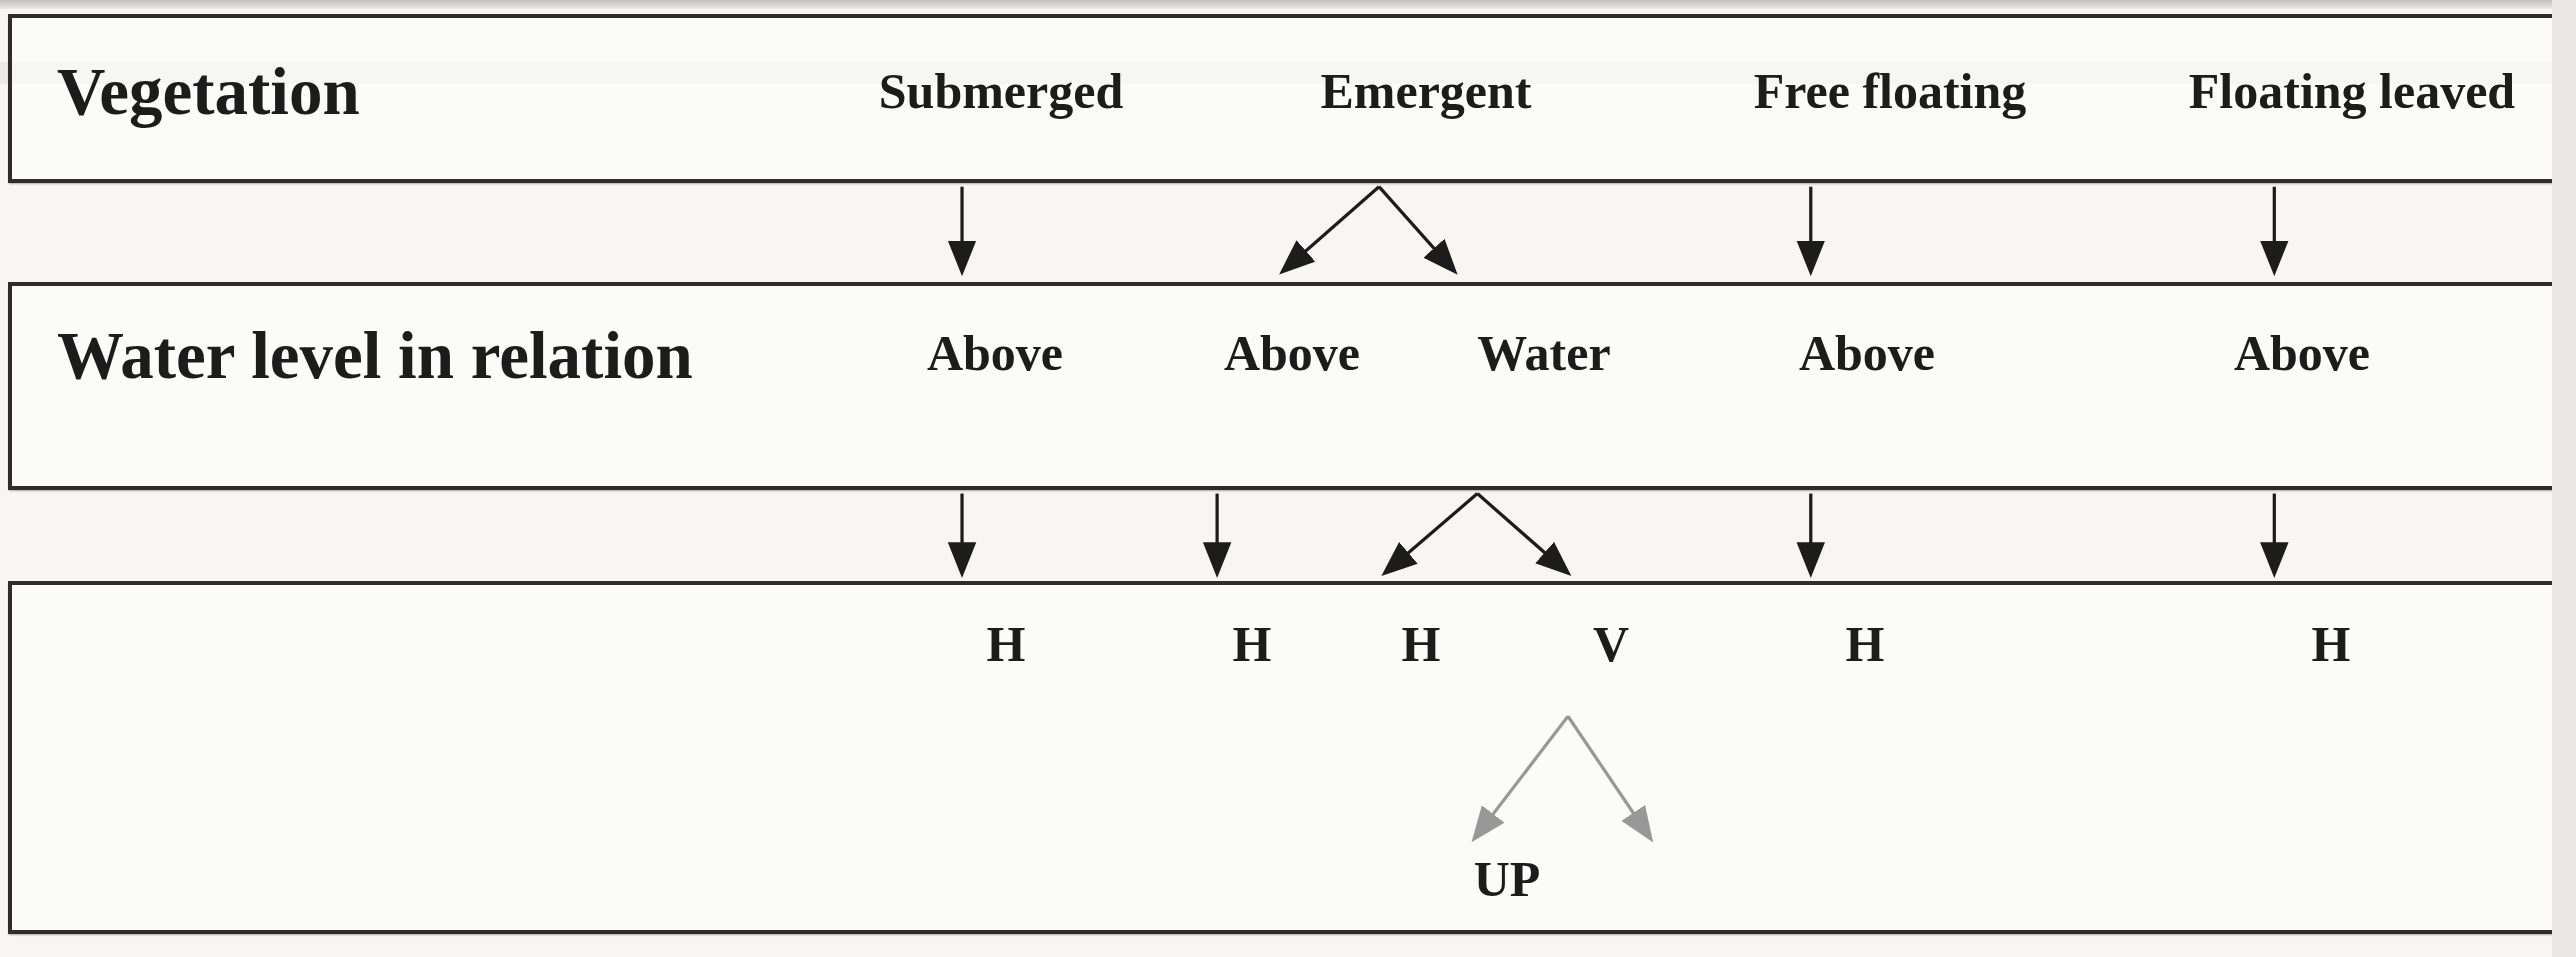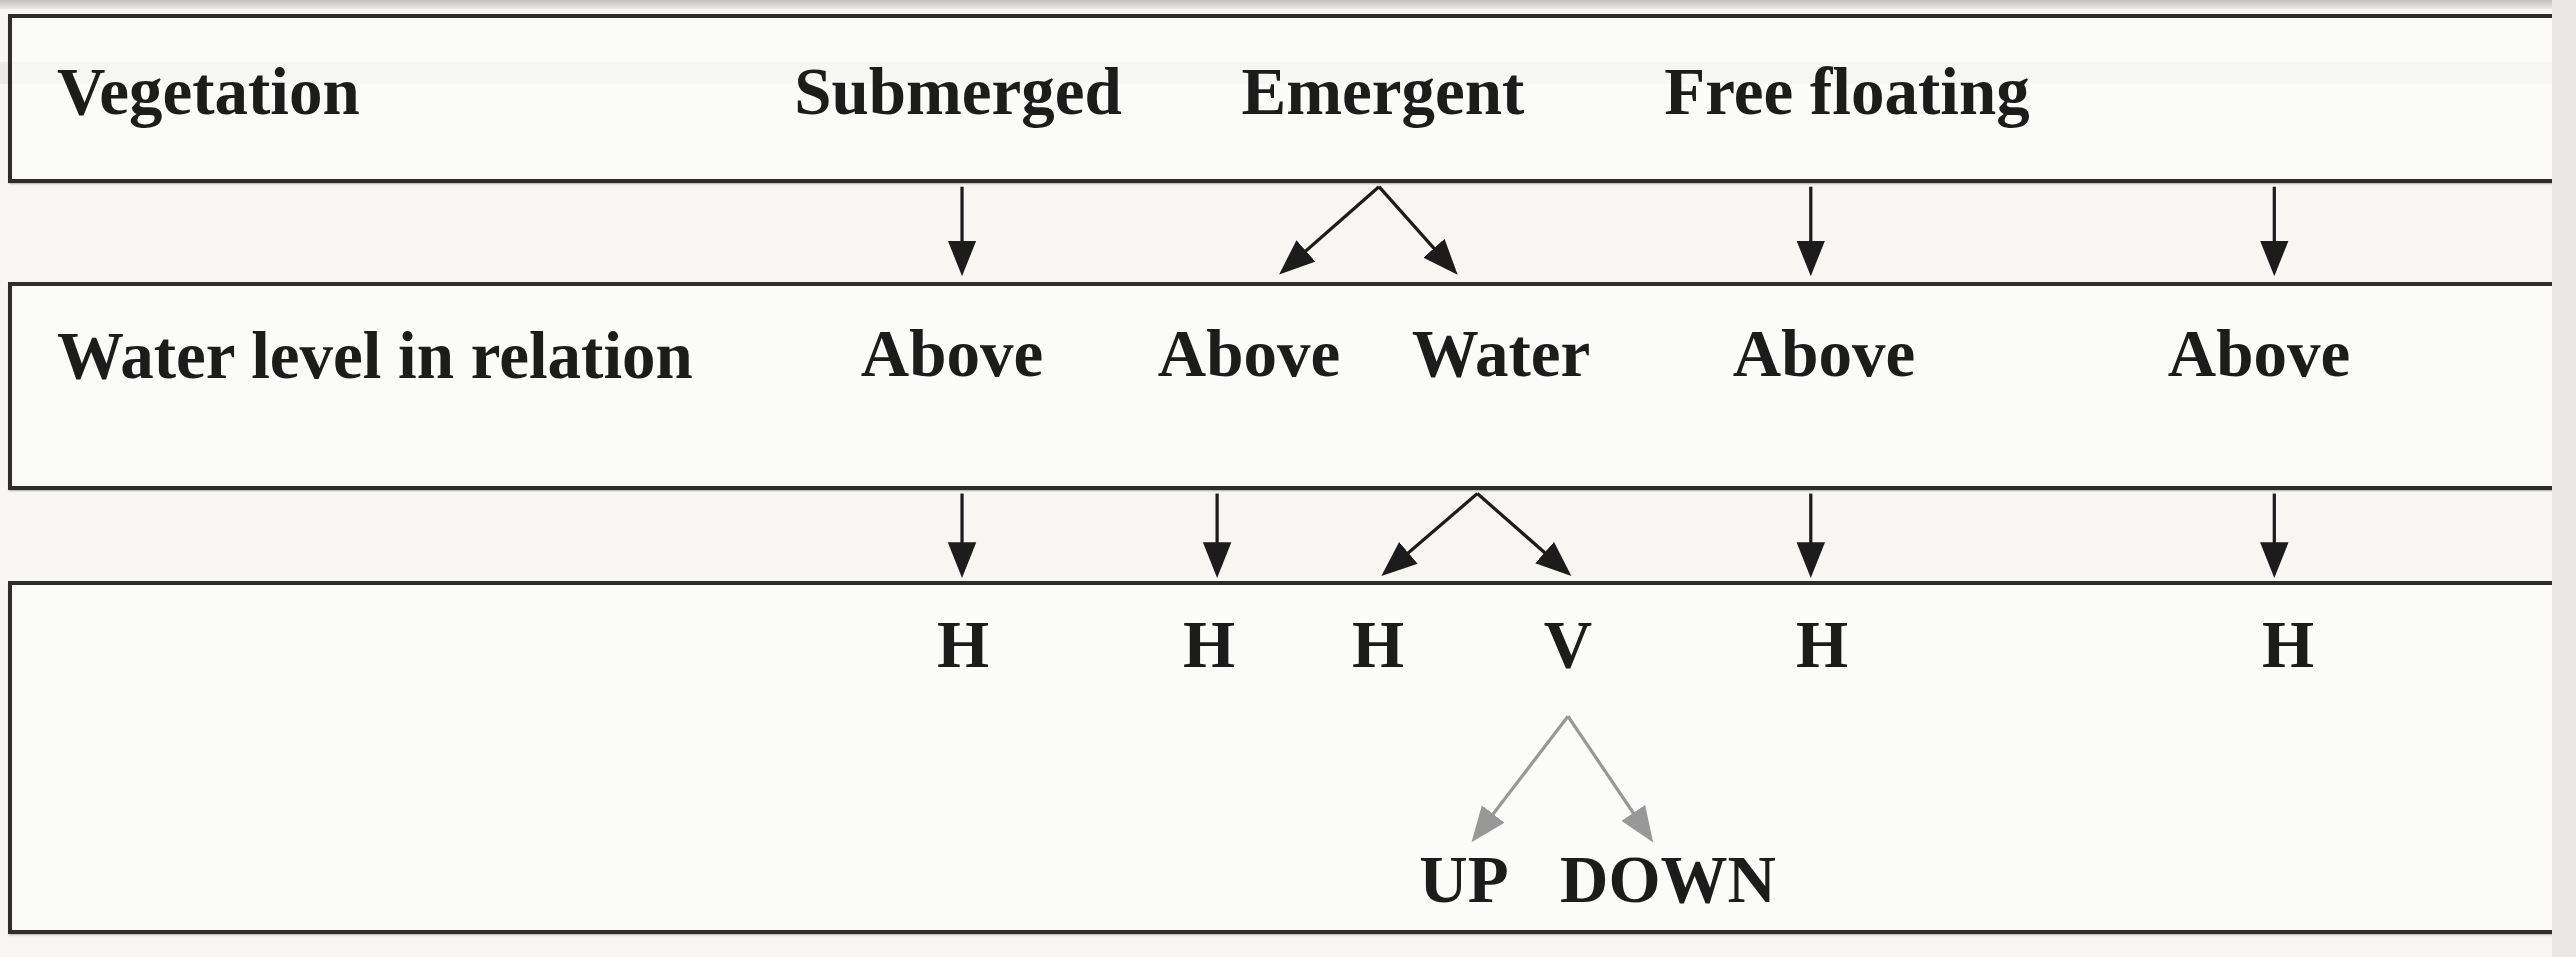--- a/index.html
+++ b/index.html
@@ -41,24 +41,25 @@
     box-sizing: border-box;
   }
   #box-vegetation { top: 14.2px;  height: 169px; }
   #box-waterlevel { top: 282px; height: 208px; }
   #box-direction  { top: 581px; height: 353px; }
 
   .t {
     position: absolute;
     transform: translate(-50%, -50%);
     font-weight: bold;
-    font-size: 67px;
+    font-size: 50px;
     line-height: 1;
     white-space: nowrap;
     letter-spacing: 0px;
+    margin-left: 43px;
   }
   .label {
     position: absolute;
     transform: translateY(-50%);
     font-weight: bold;
     font-size: 67px;
     line-height: 1;
     white-space: nowrap;
   }
   #arrows {
@@ -104,32 +105,32 @@
   </svg>
 
   <div class="box" id="box-vegetation"></div>
   <div class="box" id="box-waterlevel"></div>
   <div class="box" id="box-direction"></div>
 
   <div class="label" style="left:57px; top:91px">Vegetation</div>
   <div class="t" style="left:958px; top:91px">Submerged</div>
   <div class="t" style="left:1847px; top:91px">Free floating</div>
   <div class="t" style="left:1383px; top:91px">Emergent</div>
+  <div class="t" style="left:2309px; top:91px">Floating leaved</div>
 
   <div class="label" style="left:57px; top:355px">Water level in relation</div>
   <div class="t" style="left:952px; top:353px">Above</div>
   <div class="t" style="left:1249px; top:353px">Above</div>
   <div class="t" style="left:1501px; top:353px">Water</div>
   <div class="t" style="left:1824px; top:353px">Above</div>
   <div class="t" style="left:2259px; top:353px">Above</div>
 
   <div class="t" style="left:963px; top:644px">H</div>
   <div class="t" style="left:1209px; top:644px">H</div>
   <div class="t" style="left:1378px; top:644px">H</div>
   <div class="t" style="left:1568px; top:644px">V</div>
   <div class="t" style="left:1822px; top:644px">H</div>
   <div class="t" style="left:2288px; top:644px">H</div>
 
   <div class="t" style="left:1464px; top:879px">UP</div>
-  <div class="t" style="left:1668px; top:879px">DOWN</div>
 
 </div>
 
 
 </body></html>

